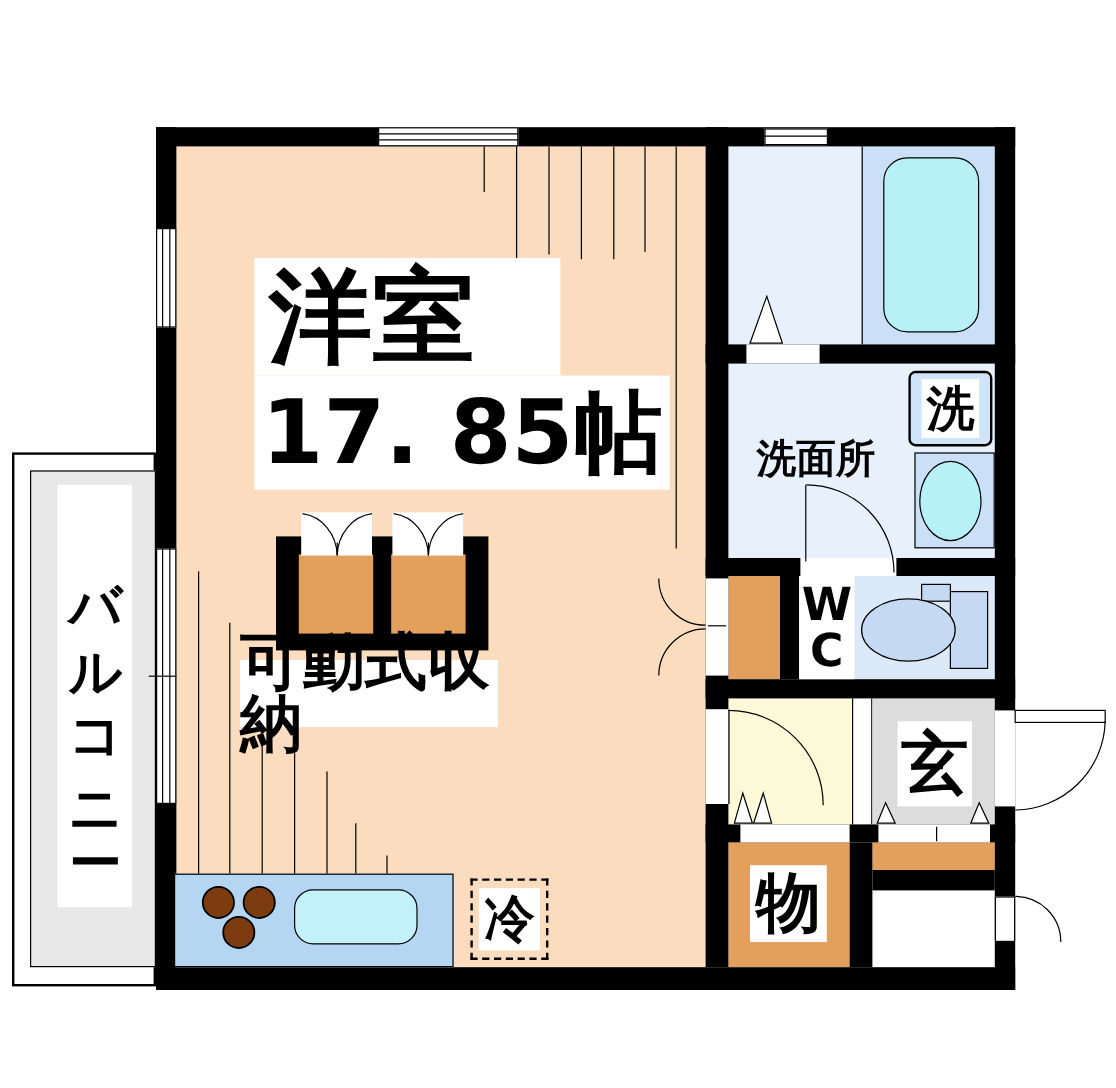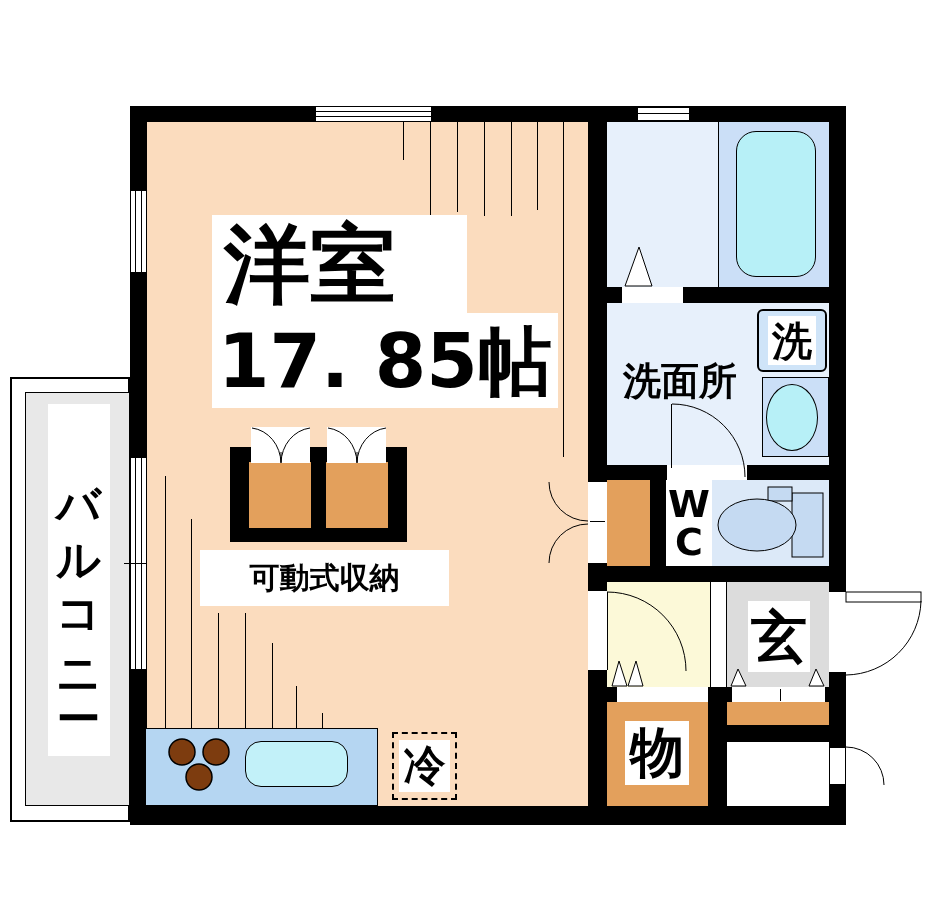--- a/index.html
+++ b/index.html
@@ -161,27 +161,27 @@
       <circle cx="199" cy="777" r="13"></circle>
     </g>
   </svg>
 
   <div class="label" style="left:212px;top:215px;width:255px;height:98px;font-size:86px;justify-content:flex-start;padding-left:12px;box-sizing:border-box;">
     <span>洋室</span>
   </div>
   <div class="label" style="left:212px;top:313px;width:346px;height:95px;font-size:74px;justify-content:flex-start;padding-left:6px;box-sizing:border-box;">
     <span>17. 85帖</span>
   </div>
-  <div class="label" style="left:200px;top:550px;width:249px;height:56px;font-size:30px;">
+  <div class="label" style="left:200px;top:550px;width:215px;height:56px;font-size:52px;">
     <span>可動式収納</span>
   </div>
   <div class="label vtext" style="left:48px;top:404px;width:62px;height:352px;font-size:44px;">
     <span>バルコニー</span>
   </div>
-  <div class="label noband" style="left:614px;top:360px;width:132px;height:42px;font-size:38px;">
+  <div class="label noband" style="left:614px;top:360px;width:132px;height:42px;font-size:33px;">
     <span>洗面所</span>
   </div>
   <div class="label" style="left:768px;top:316px;width:48px;height:49px;font-size:40px;">
     <span>洗</span>
   </div>
   <div class="label" style="left:666px;top:480px;width:46px;height:86px;font-size:38px;flex-direction:column;">
     <span>W</span>
     <span>C</span>
   </div>
   <div class="label" style="left:748px;top:601px;width:62px;height:71px;font-size:56px;">

